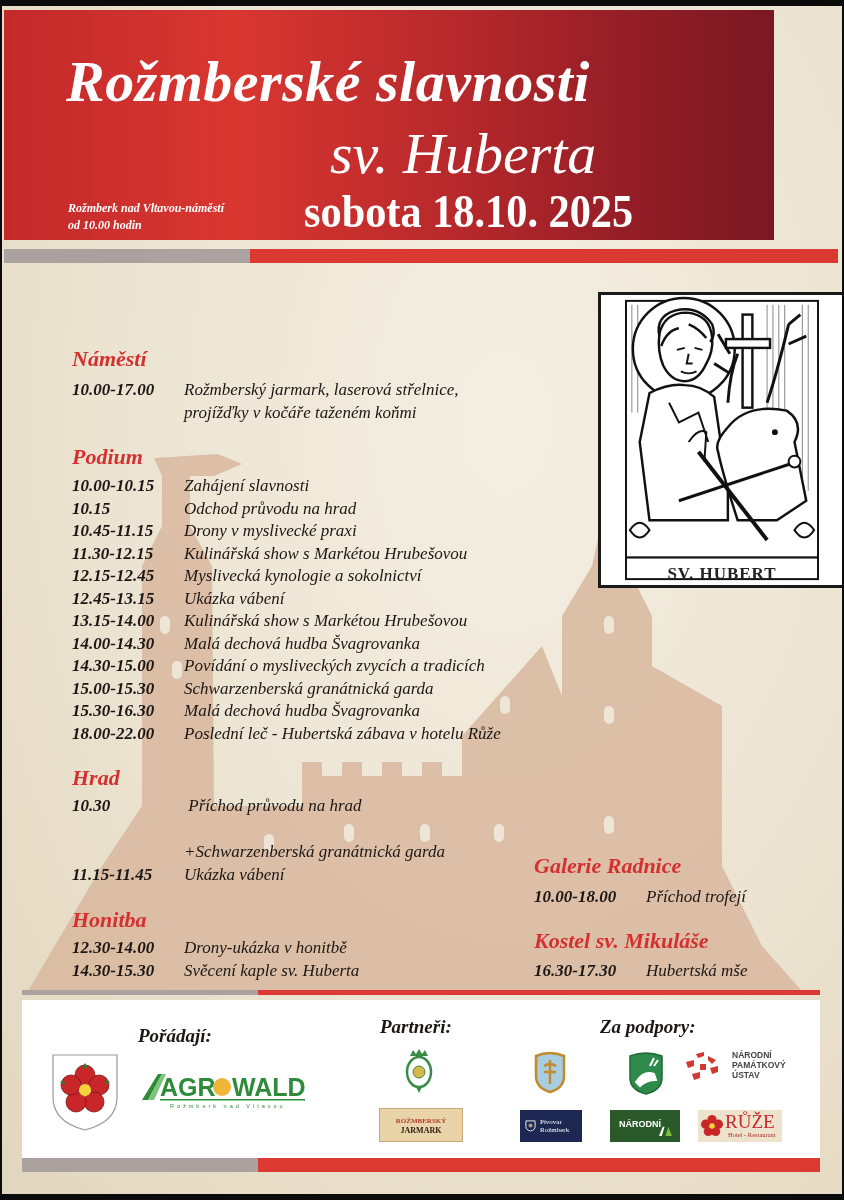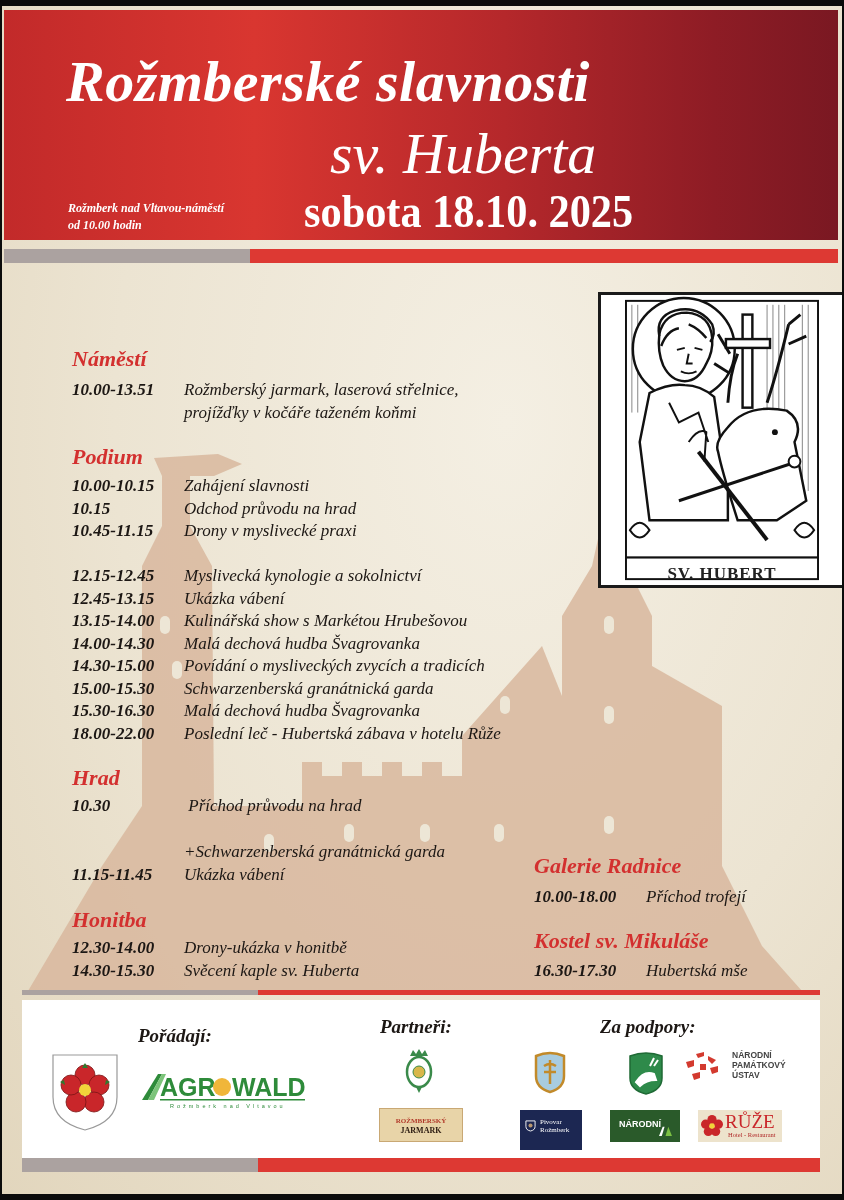--- a/index.html
+++ b/index.html
@@ -7,21 +7,21 @@
   body { font-family: "Liberation Serif", "DejaVu Serif", serif; position: relative; }
 
   .poster {
     position: absolute; left: 2px; top: 6px; width: 840px; height: 1188px;
     background: radial-gradient(ellipse at 60% 35%, #f4efe3 0%, #ece4d2 55%, #e2d6bd 100%);
     overflow: hidden;
   }
 
   
   .banner {
-    position: absolute; left: 2px; top: 4px; width: 834px; height: 230px;
+    position: absolute; left: 2px; top: 4px; width: 770px; height: 230px;
     background: linear-gradient(90deg, #c22a2a 0%, #d93630 30%, #b5282b 60%, #8e1c25 85%, #7a1822 100%);
   }
   .title-line1 {
     position: absolute; left: 62px; top: 38px;
     font-family: "Liberation Serif", serif; font-style: italic; font-weight: bold;
     font-size: 58px; color: #fff; letter-spacing: 0.5px;
   }
   .title-line2 {
     position: absolute; left: 326px; top: 110px;
     font-family: "Liberation Serif", serif; font-style: italic; font-weight: normal;
@@ -140,30 +140,31 @@
       <path d="M80 160 L150 250" stroke="#111" stroke-width="4"></path>
       <circle cx="178" cy="170" r="6" fill="#fff" stroke="#111" stroke-width="2"></circle>
       <path d="M10 240 Q20 225 30 240 Q20 255 10 240 Z M178 240 Q188 225 198 240 Q188 255 178 240 Z" fill="#fff" stroke="#111" stroke-width="2"></path>
       <rect x="6" y="268" width="196" height="22" fill="#fff" stroke="#111" stroke-width="2"></rect>
     </svg>
     <div style="position:absolute; left:0; right:0; top:269px; text-align:center; font-family:'Liberation Serif',serif; font-size:17px; letter-spacing:1px; color:#222; font-weight:bold;">SV. HUBERT</div>
   </div>
 
   <div class="section-head" style="left:70px; top:340px;">Náměstí</div>
   <div class="row" style="left:70px; top:373px;">
-    <span class="time">10.00-13.51</span><span class="desc">Rožmberský jarmark, laserová střelnice,</span>
+    <span class="time">10.00-17.00</span><span class="desc">Rožmberský jarmark, laserová střelnice,</span>
   </div>
   <div class="row cont" style="left:70px; top:396px;">
     <span class="desc">projížďky v kočáře taženém koňmi</span>
   </div>
 
   <div class="section-head" style="left:70px; top:438px;">Podium</div>
   <div class="row" style="left:70px; top:469px;"><span class="time">10.00-10.15</span><span class="desc">Zahájení slavnosti</span></div>
   <div class="row" style="left:70px; top:491.5px;"><span class="time">10.15</span><span class="desc">Odchod průvodu na hrad</span></div>
   <div class="row" style="left:70px; top:514px;"><span class="time">10.45-11.15</span><span class="desc">Drony v myslivecké praxi</span></div>
+  <div class="row" style="left:70px; top:536.5px;"><span class="time">11.30-12.15</span><span class="desc">Kulinářská show s Markétou Hrubešovou</span></div>
   <div class="row" style="left:70px; top:559px;"><span class="time">12.15-12.45</span><span class="desc">Myslivecká kynologie a sokolnictví</span></div>
   <div class="row" style="left:70px; top:581.5px;"><span class="time">12.45-13.15</span><span class="desc">Ukázka vábení</span></div>
   <div class="row" style="left:70px; top:604px;"><span class="time">13.15-14.00</span><span class="desc">Kulinářská show s Markétou Hrubešovou</span></div>
   <div class="row" style="left:70px; top:626.5px;"><span class="time">14.00-14.30</span><span class="desc">Malá dechová hudba Švagrovanka</span></div>
   <div class="row" style="left:70px; top:649px;"><span class="time">14.30-15.00</span><span class="desc">Povídání o mysliveckých zvycích a tradicích</span></div>
   <div class="row" style="left:70px; top:671.5px;"><span class="time">15.00-15.30</span><span class="desc">Schwarzenberská granátnická garda</span></div>
   <div class="row" style="left:70px; top:694px;"><span class="time">15.30-16.30</span><span class="desc">Malá dechová hudba Švagrovanka</span></div>
   <div class="row" style="left:70px; top:716.5px;"><span class="time">18.00-22.00</span><span class="desc">Poslední leč - Hubertská zábava v hotelu Růže</span></div>
 
   <div class="section-head" style="left:70px; top:759px;">Hrad</div>
@@ -253,21 +254,21 @@
             <path d="M28 18 L36 16 L36 22 L30 24 Z"></path>
         </g>
       </svg>
       <div style="position:absolute; left:50px; top:0; font-family:'Liberation Sans',sans-serif; font-weight:bold; font-size:8.5px; line-height:10px; color:#444;">
         <div>NÁRODNÍ</div>
         <div>PAMÁTKOVÝ</div>
         <div>ÚSTAV</div>
       </div>
     </div>
 
-    <div class="logo" style="left:498px; top:110px; width:62px; height:40px; background:#1c2752; color:#fff; font-family:'Liberation Serif',serif; font-size:7px; line-height:8px;">
+    <div class="logo" style="left:498px; top:110px; width:62px; height:32px; background:#1c2752; color:#fff; font-family:'Liberation Serif',serif; font-size:7px; line-height:8px;">
       <svg viewBox="0 0 12 14" width="11" height="13" style="position:absolute; left:5px; top:9px;">
         <path d="M1 2 L11 2 L11 8 Q11 12 6 13 Q1 12 1 8 Z" fill="none" stroke="#fff" stroke-width="1"></path>
         <circle cx="6" cy="7" r="2.2" fill="#b89870"></circle>
       </svg>
       <div style="position:absolute; left:20px; top:8px;">
         <div>Pivovar</div>
         <div>Rožmberk</div>
       </div>
     </div>
 

